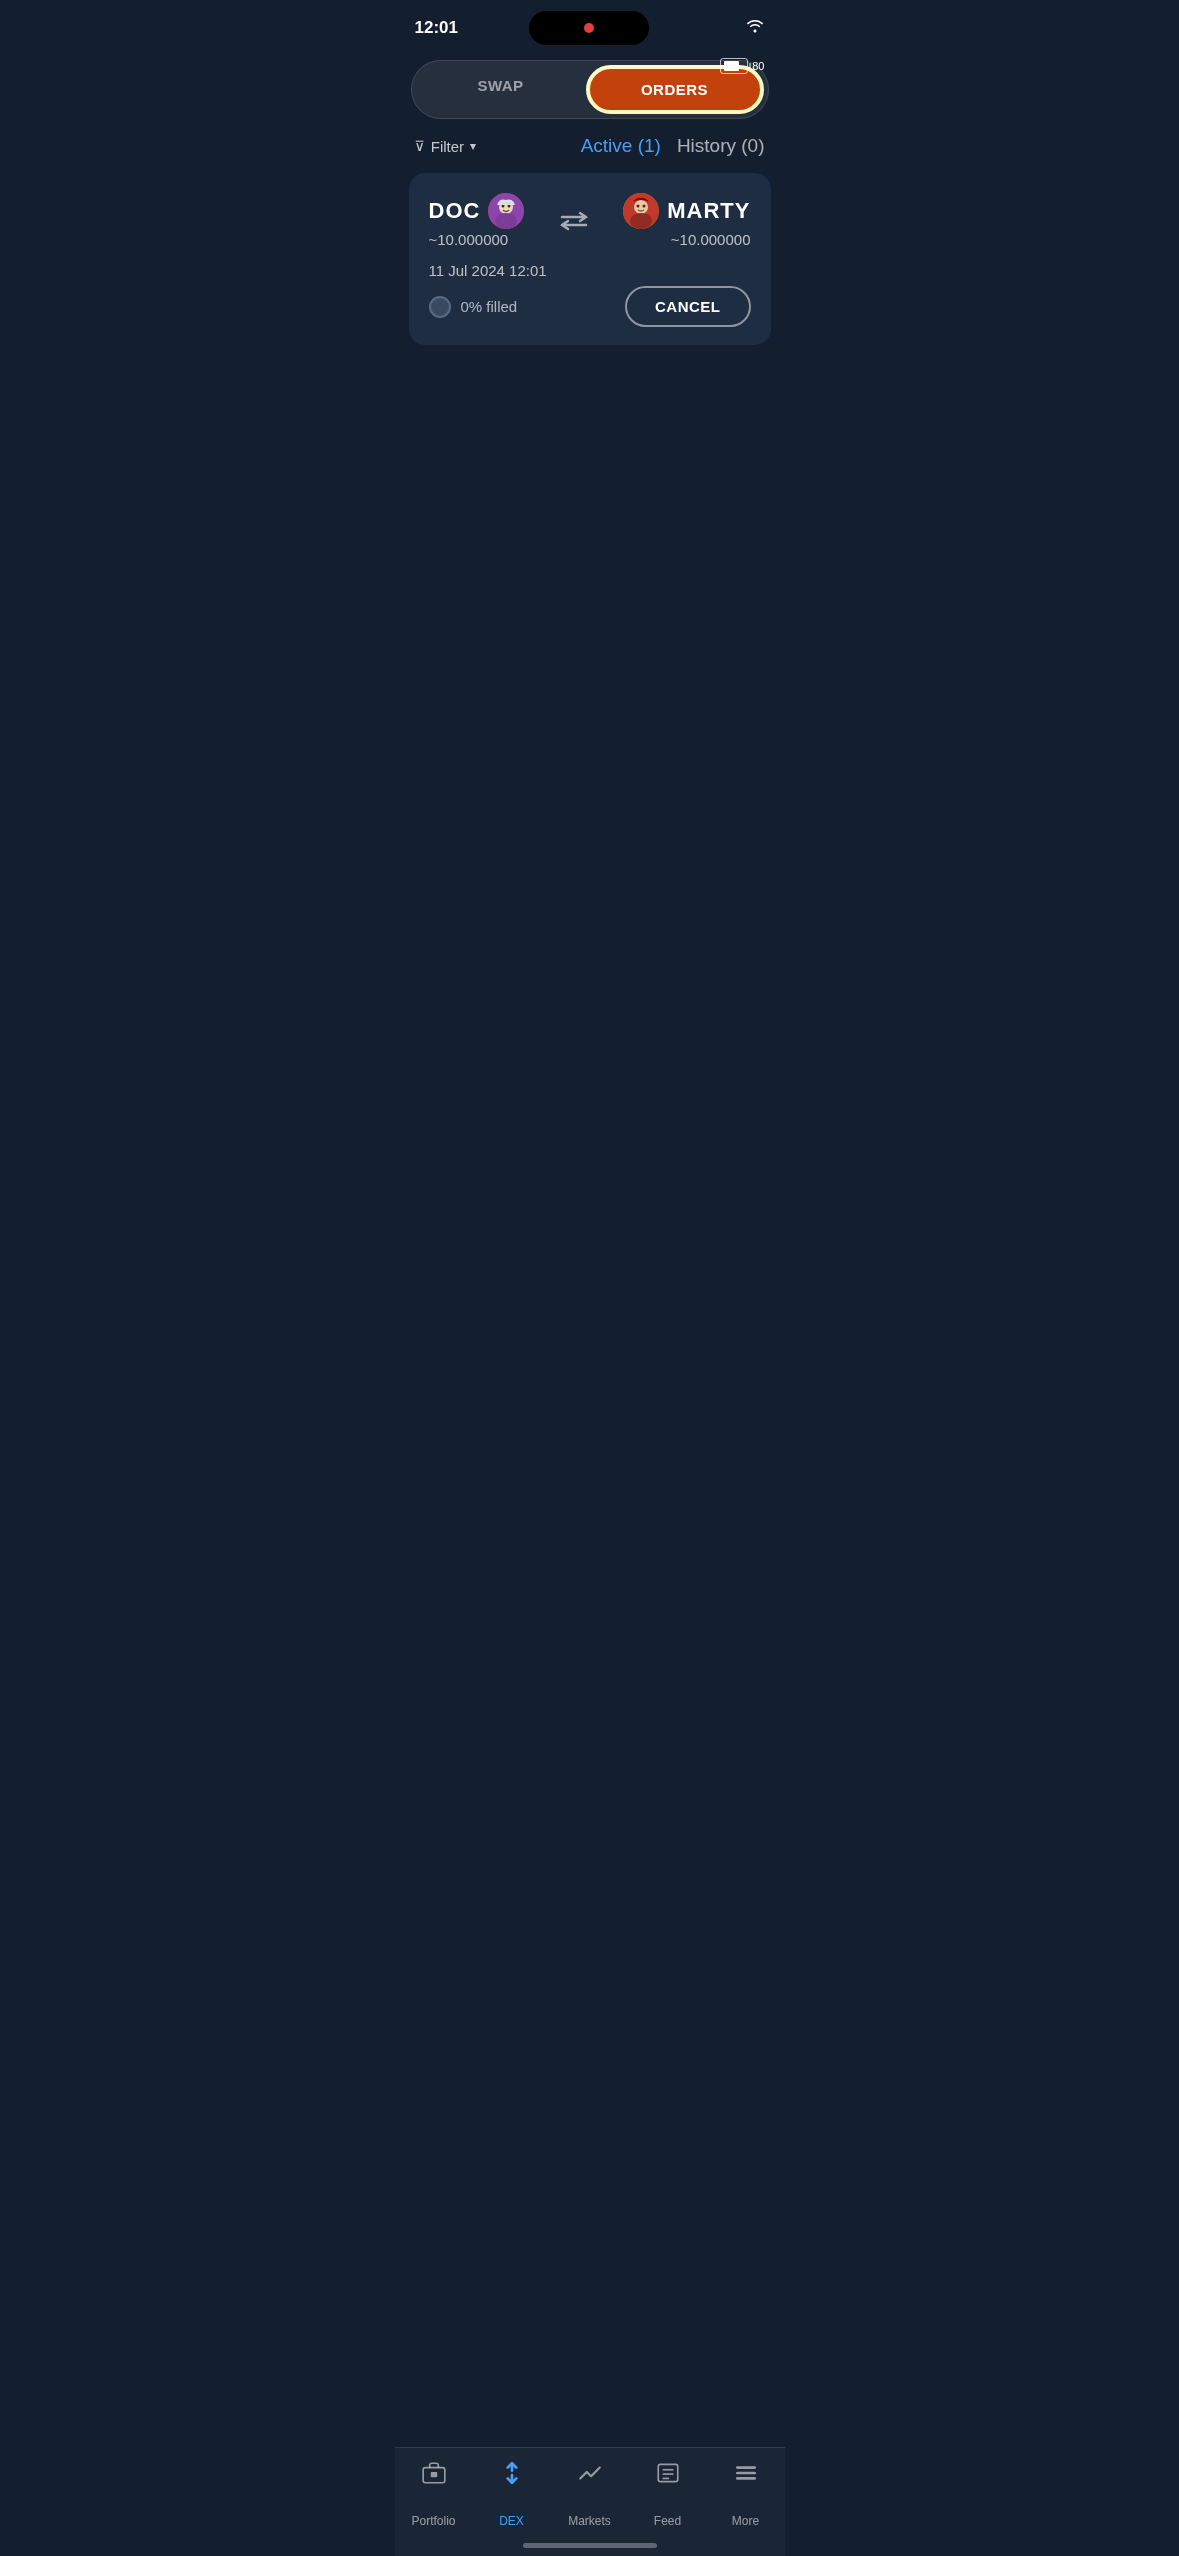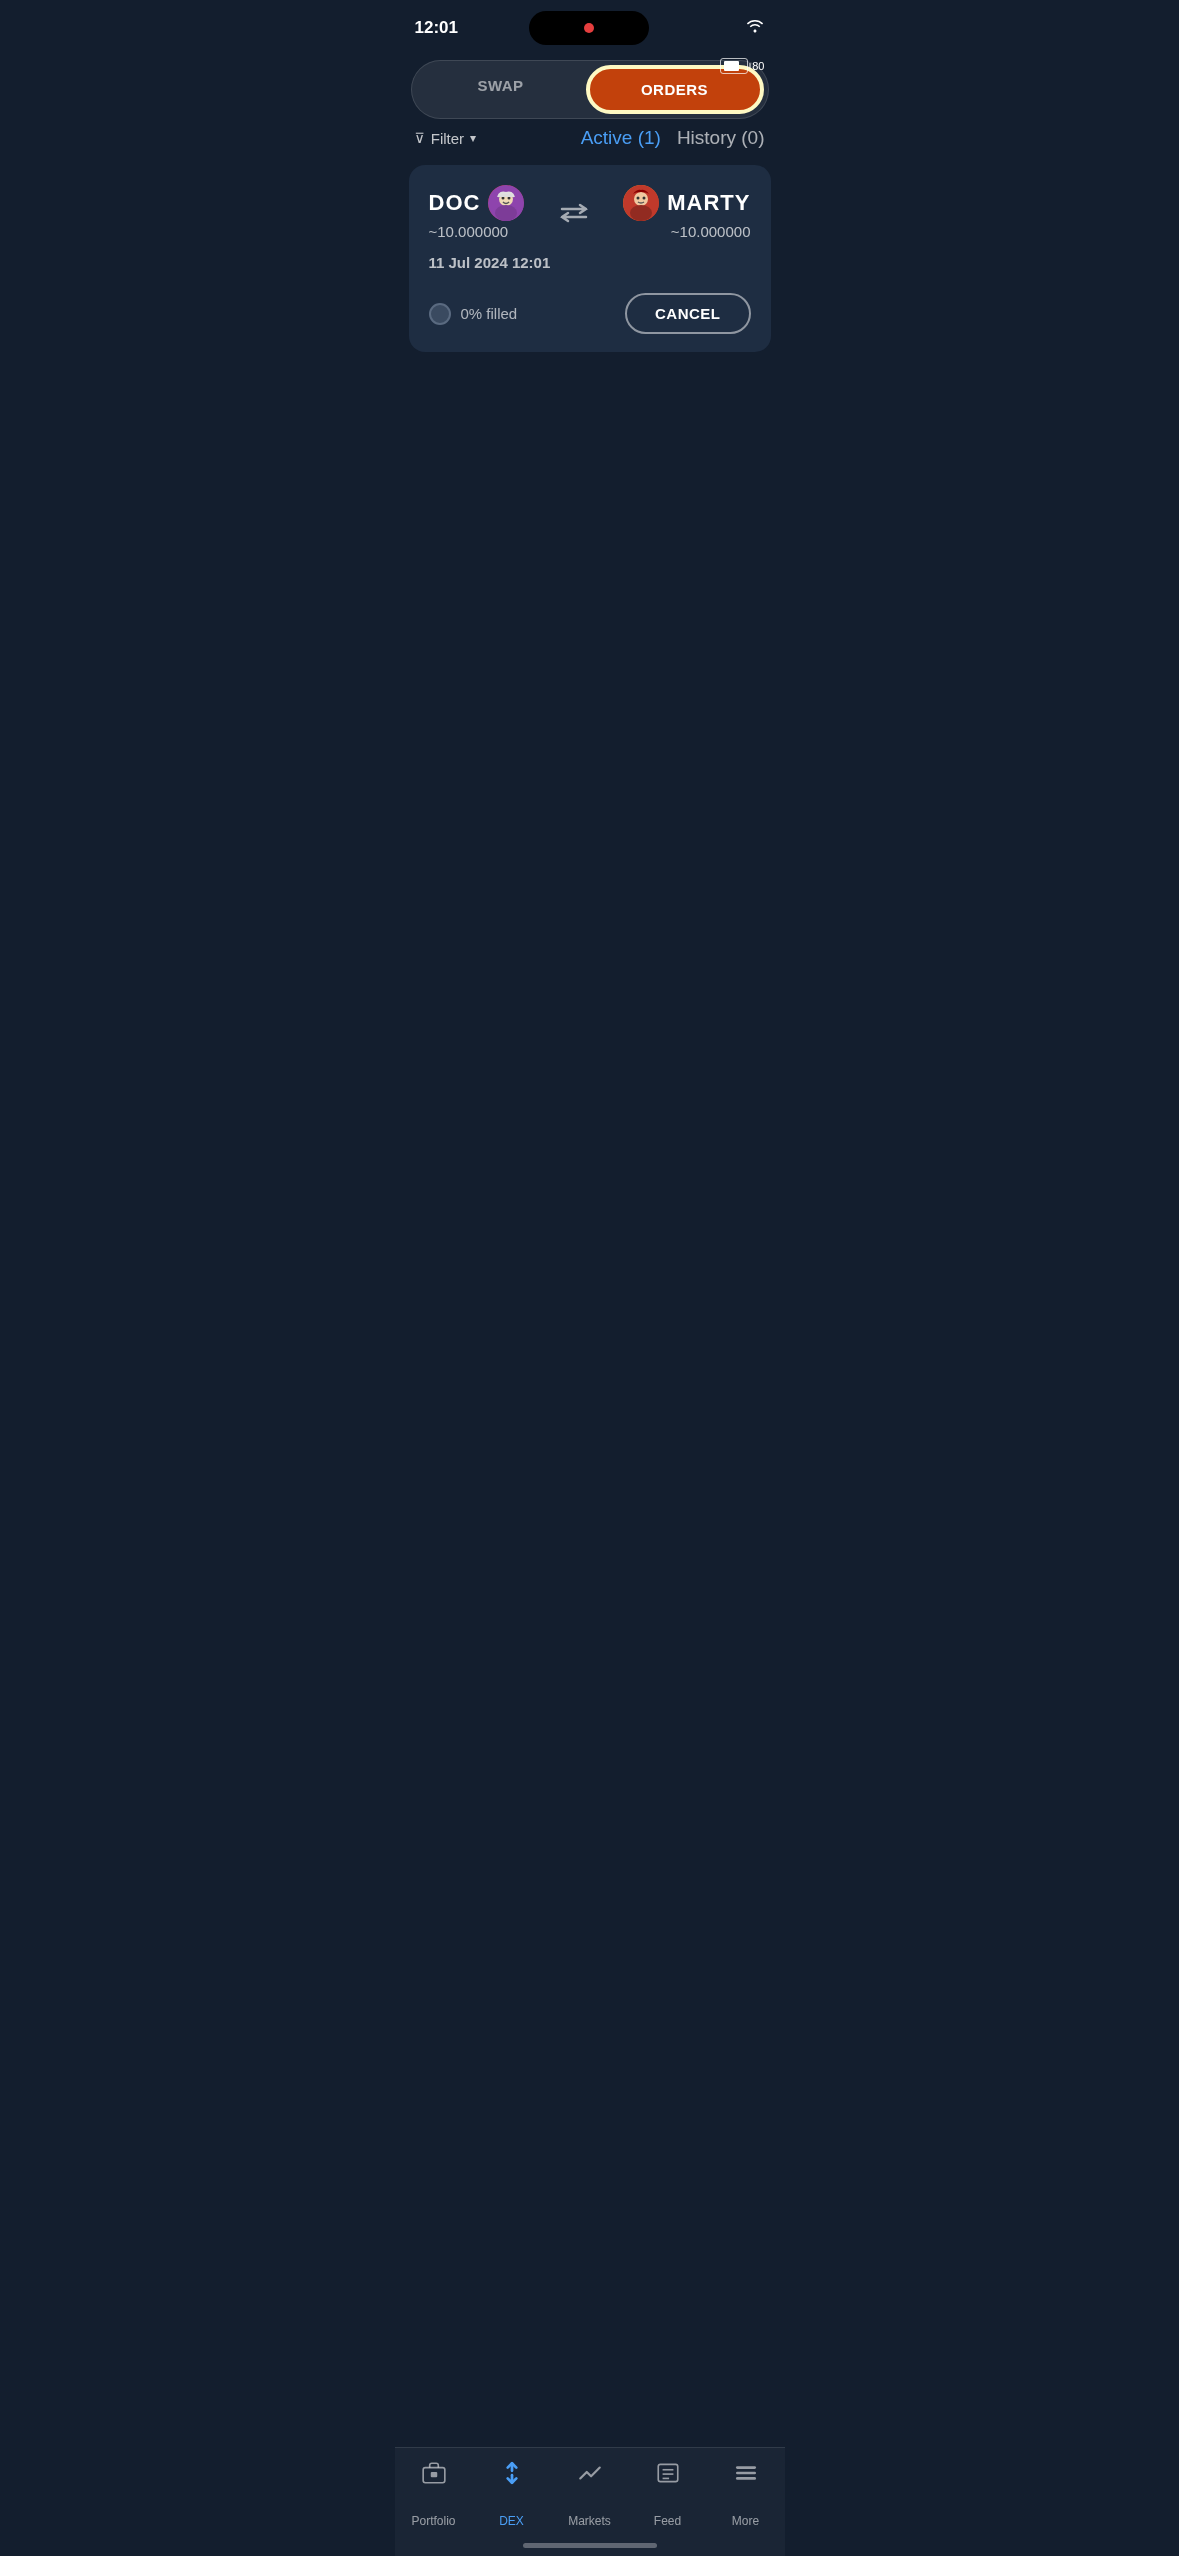--- a/index.html
+++ b/index.html
@@ -114,21 +114,21 @@
 
     .battery-text {
       font-size: 11px;
       color: #fff;
       margin-left: 2px;
     }
 
     
     .top-tabs {
       display: flex;
-      margin: 10px 16px 4px;
+      margin: 10px 16px 12px;
       background: rgba(255,255,255,0.08);
       border-radius: 50px;
       padding: 4px;
       border: 1px solid rgba(255,255,255,0.12);
     }
 
     .tab-btn {
       flex: 1;
       text-align: center;
       padding: 12px 0;
@@ -264,22 +264,21 @@
       display: flex;
       align-items: center;
       justify-content: center;
       font-size: 20px;
       color: rgba(255,255,255,0.6);
     }
 
     .order-date {
       font-size: 15px;
       color: rgba(255,255,255,0.7);
-      margin-bottom: 22px;
-      font-weight: bold;
+      margin-bottom: 7px;
     }
 
     .order-bottom {
       display: flex;
       align-items: center;
       justify-content: space-between;
     }
 
     .filled-row {
       display: flex;

